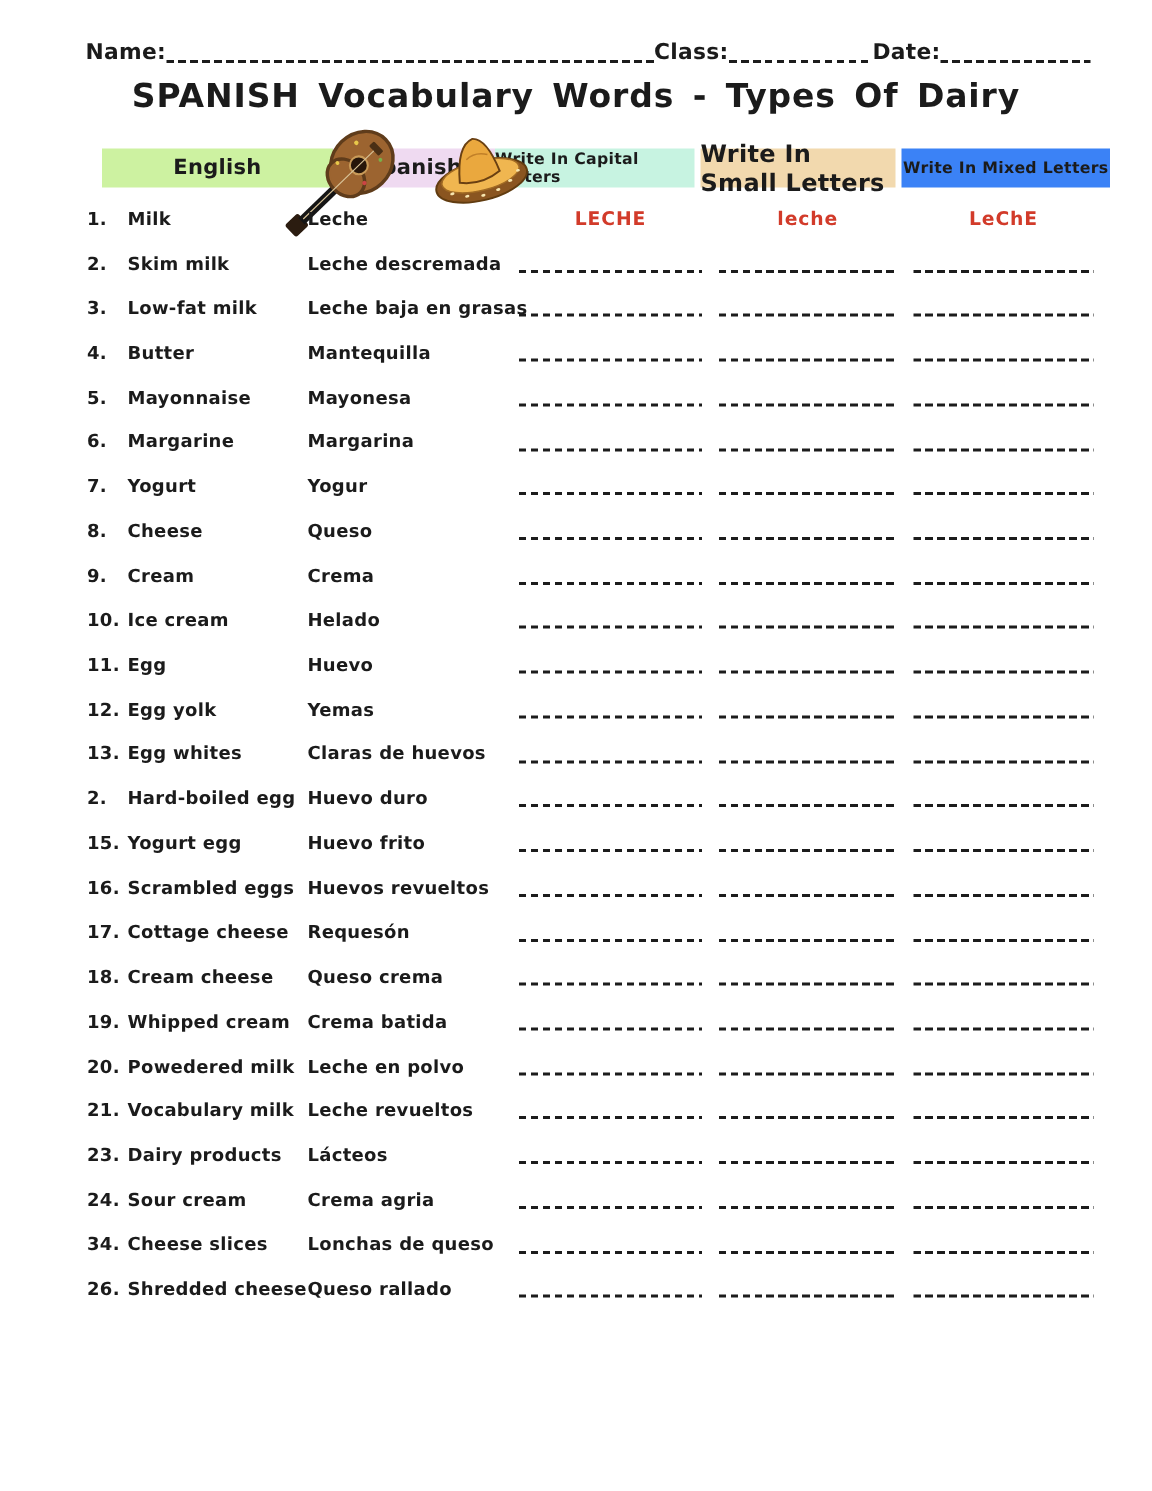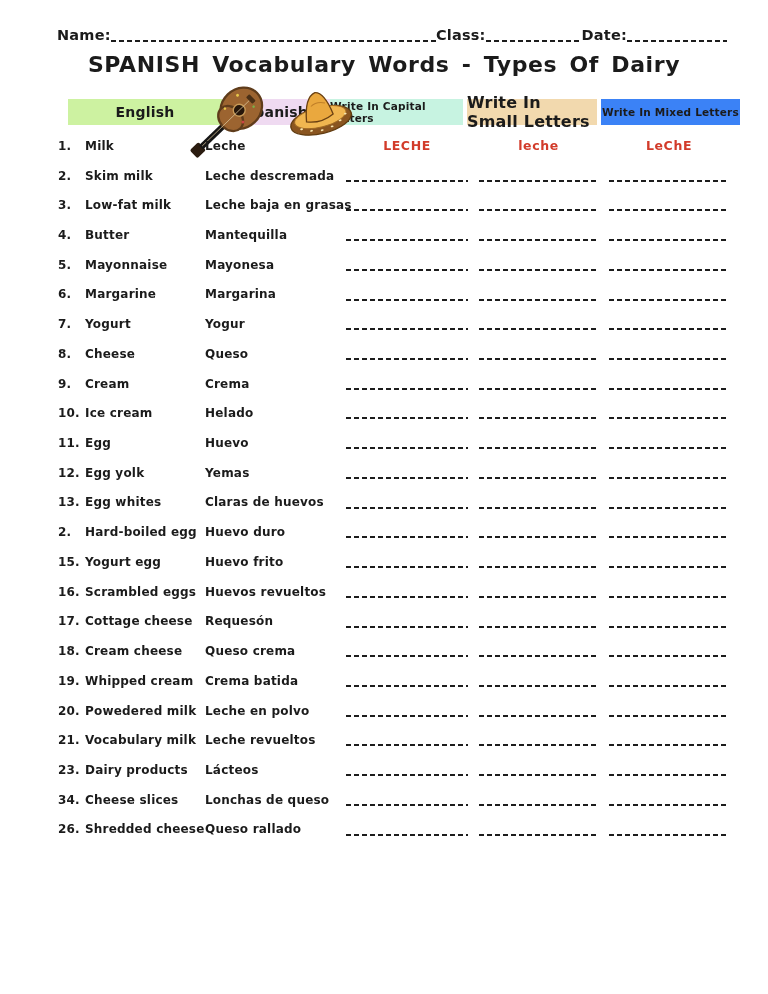--- a/index.html
+++ b/index.html
@@ -424,20 +424,34 @@
           <span class="blank"></span>
         </span>
       <span class="col c2">
           <span class="blank"></span>
         </span>
       <span class="col c3">
           <span class="blank"></span>
         </span>
     </div>
       <div class="row">
+      <span class="num">24.</span>
+      <span class="eng">Sour cream</span>
+      <span class="spa">Crema agria</span>
+      <span class="col c1">
+          <span class="blank"></span>
+        </span>
+      <span class="col c2">
+          <span class="blank"></span>
+        </span>
+      <span class="col c3">
+          <span class="blank"></span>
+        </span>
+    </div>
+      <div class="row">
       <span class="num">34.</span>
       <span class="eng">Cheese slices</span>
       <span class="spa">Lonchas de queso</span>
       <span class="col c1">
           <span class="blank"></span>
         </span>
       <span class="col c2">
           <span class="blank"></span>
         </span>
       <span class="col c3">

